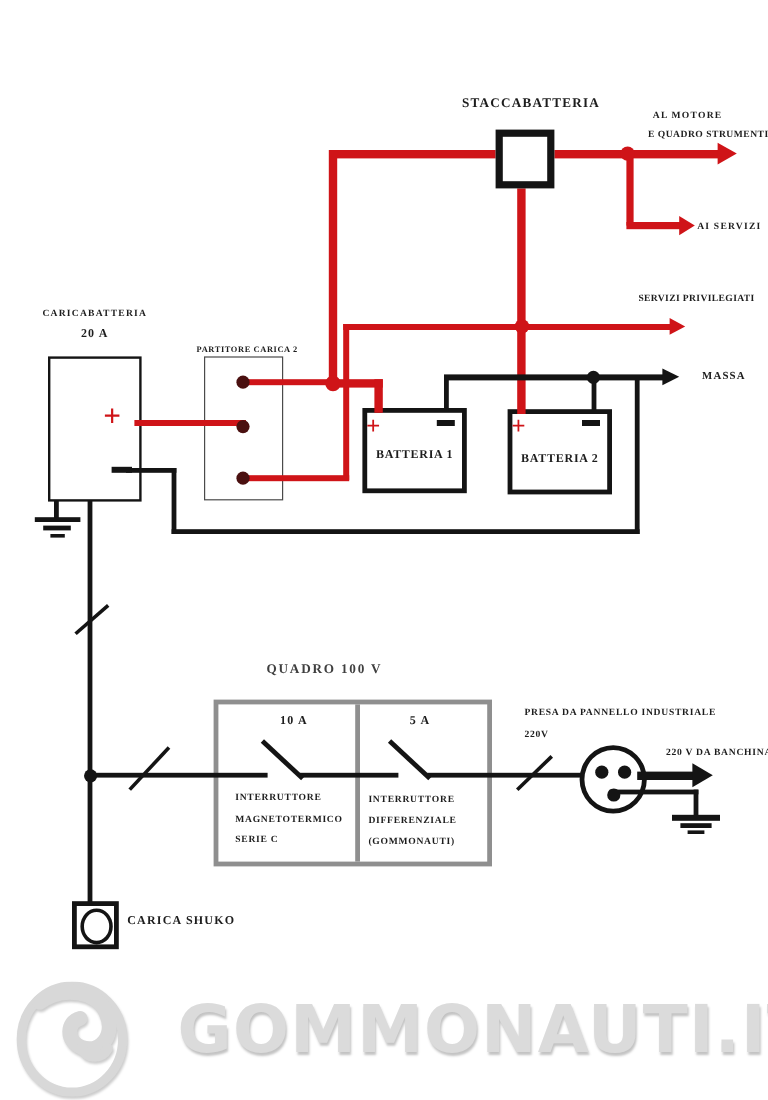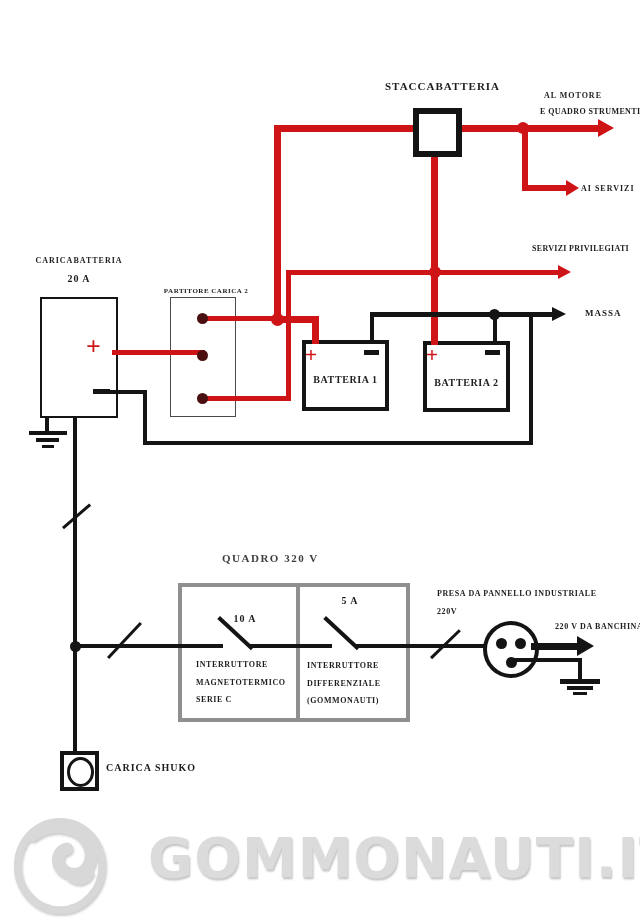--- a/index.html
+++ b/index.html
@@ -121,22 +121,22 @@
 
   <div class="lbl ctr" style="left:160px;top:259px;width:92px;font-size:7px;letter-spacing:0.5px;margin-top:28px;">PARTITORE CARICA 2</div>
 
   <div class="lbl ctr" style="left:303px;top:374px;width:85px;font-size:10px;letter-spacing:0.6px;">BATTERIA 1</div>
   <div class="lbl ctr" style="left:424px;top:377px;width:85px;font-size:10px;letter-spacing:0.6px;">BATTERIA 2</div>
   <div class="plus" style="left:305px;top:345px;font-size:21px;">+</div>
   <div class="plus" style="left:426px;top:345px;font-size:21px;">+</div>
   <div class="minus" style="left:364px;top:350px;width:15px;height:5px;"></div>
   <div class="minus" style="left:485px;top:350px;width:15px;height:5px;"></div>
 
-  <div class="lbl" style="left:222px;top:552px;font-size:11px;color:#3f3f3f;letter-spacing:1.5px;">QUADRO 320 V</div>
-  <div class="lbl ctr" style="left:210px;top:613px;width:70px;font-size:10px;font-family:Liberation Serif, serif;">10 A</div>
+  <div class="lbl" style="left:222px;top:552px;font-size:11px;color:#3f3f3f;letter-spacing:1.5px;">QUADRO 100 V</div>
+  <div class="lbl ctr" style="left:210px;top:595px;width:70px;font-size:10px;font-family:Liberation Serif, serif;">10 A</div>
   <div class="lbl ctr" style="left:315px;top:595px;width:70px;font-size:10px;">5 A</div>
   <div class="lbl small" style="left:196px;top:660px;">INTERRUTTORE</div>
   <div class="lbl small" style="left:196px;top:678px;">MAGNETOTERMICO</div>
   <div class="lbl small" style="left:196px;top:695px;">SERIE C</div>
   <div class="lbl small" style="left:307px;top:661px;">INTERRUTTORE</div>
   <div class="lbl small" style="left:307px;top:679px;text-align:right;">DIFFERENZIALE</div>
   <div class="lbl small" style="left:307px;top:696px;">(GOMMONAUTI)</div>
 
   <div class="lbl small" style="left:437px;top:589px;">PRESA DA PANNELLO INDUSTRIALE</div>
   <div class="lbl small" style="left:437px;top:607px;">220V</div>

